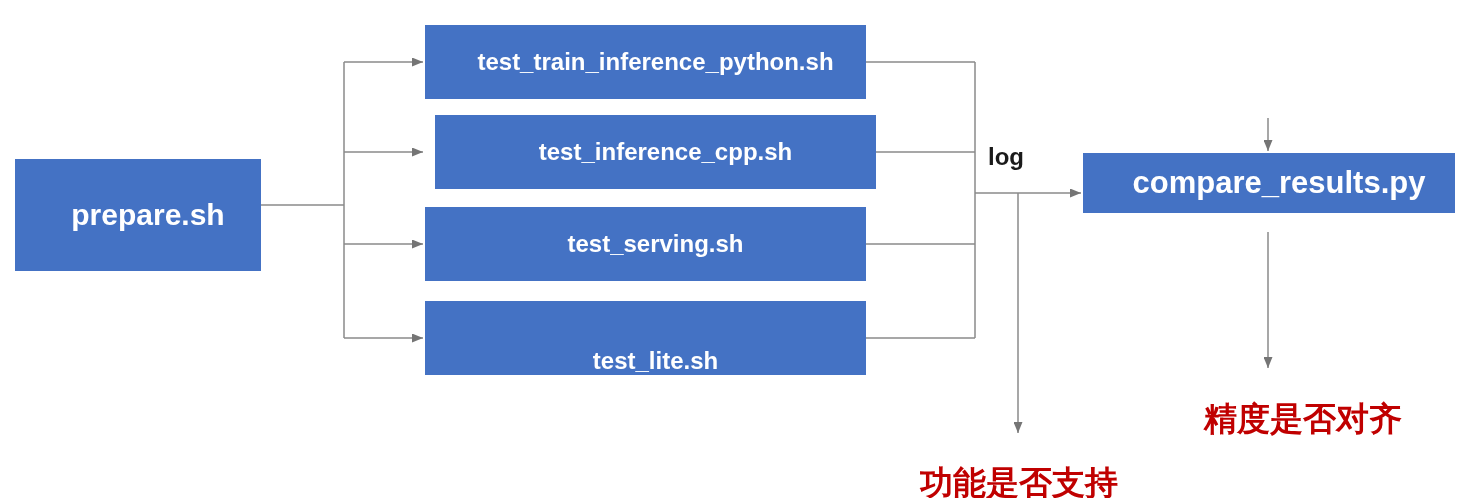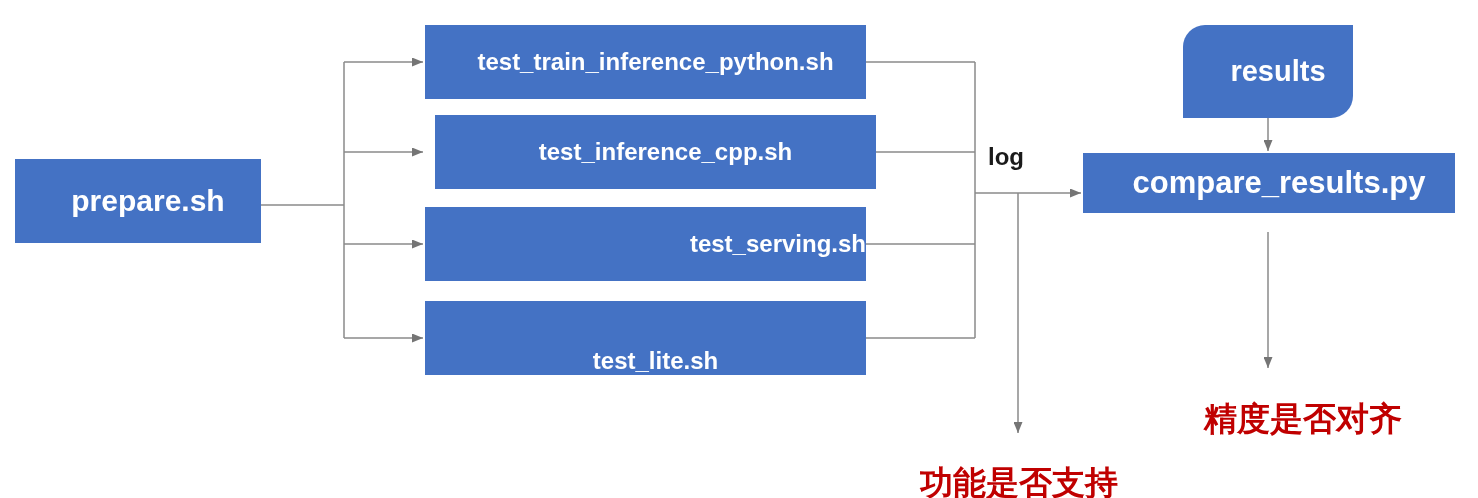--- a/index.html
+++ b/index.html
@@ -36,30 +36,30 @@
     color: var(--box-text, #ffffff);
     display: flex;
     align-items: center;
     justify-content: center;
     font-weight: bold;
     text-align: center;
     box-sizing: border-box;
     padding-left: 20px;
   }
   .box-prepare {
-    left: 15px; top: 159px; width: 246px; height: 84px;
+    left: 15px; top: 159px; width: 246px; height: 112px;
     font-size: 30px;
   }
   .box-test {
     left: 425px; width: 441px; height: 74px;
     font-size: 24px;
   }
   .box-test-0 { top: 25px; }
   .box-test-1 { top: 115px; margin-left: 10px; }
-  .box-test-2 { top: 207px; justify-content: flex-end; }
+  .box-test-2 { top: 207px; }
   .box-test-3 { top: 301px; align-items: flex-end; }
   .box-compare {
     left: 1083px; top: 153px; width: 372px; height: 60px;
     font-size: 31px;
   }
   .box-results {
     left: 1183px; top: 25px; width: 170px; height: 93px;
     font-size: 29px;
     border-radius: 22px 0 22px 0;
   }
@@ -135,22 +135,19 @@
     <span>test_serving.sh</span>
   </div>
   <div class="box box-test box-test-3">
     <span>test_lite.sh</span>
   </div>
 
   <div class="box box-compare">
     <span>compare_results.py</span>
   </div>
 
-  <div class="box box-results">
-    <span>results</span>
-  </div>
 
   <div class="label-log">log</div>
 
   <div class="annotation annotation-function">功能是否支持</div>
   <div class="annotation annotation-precision">精度是否对齐</div>
 
 </div>
 
 </body></html>

